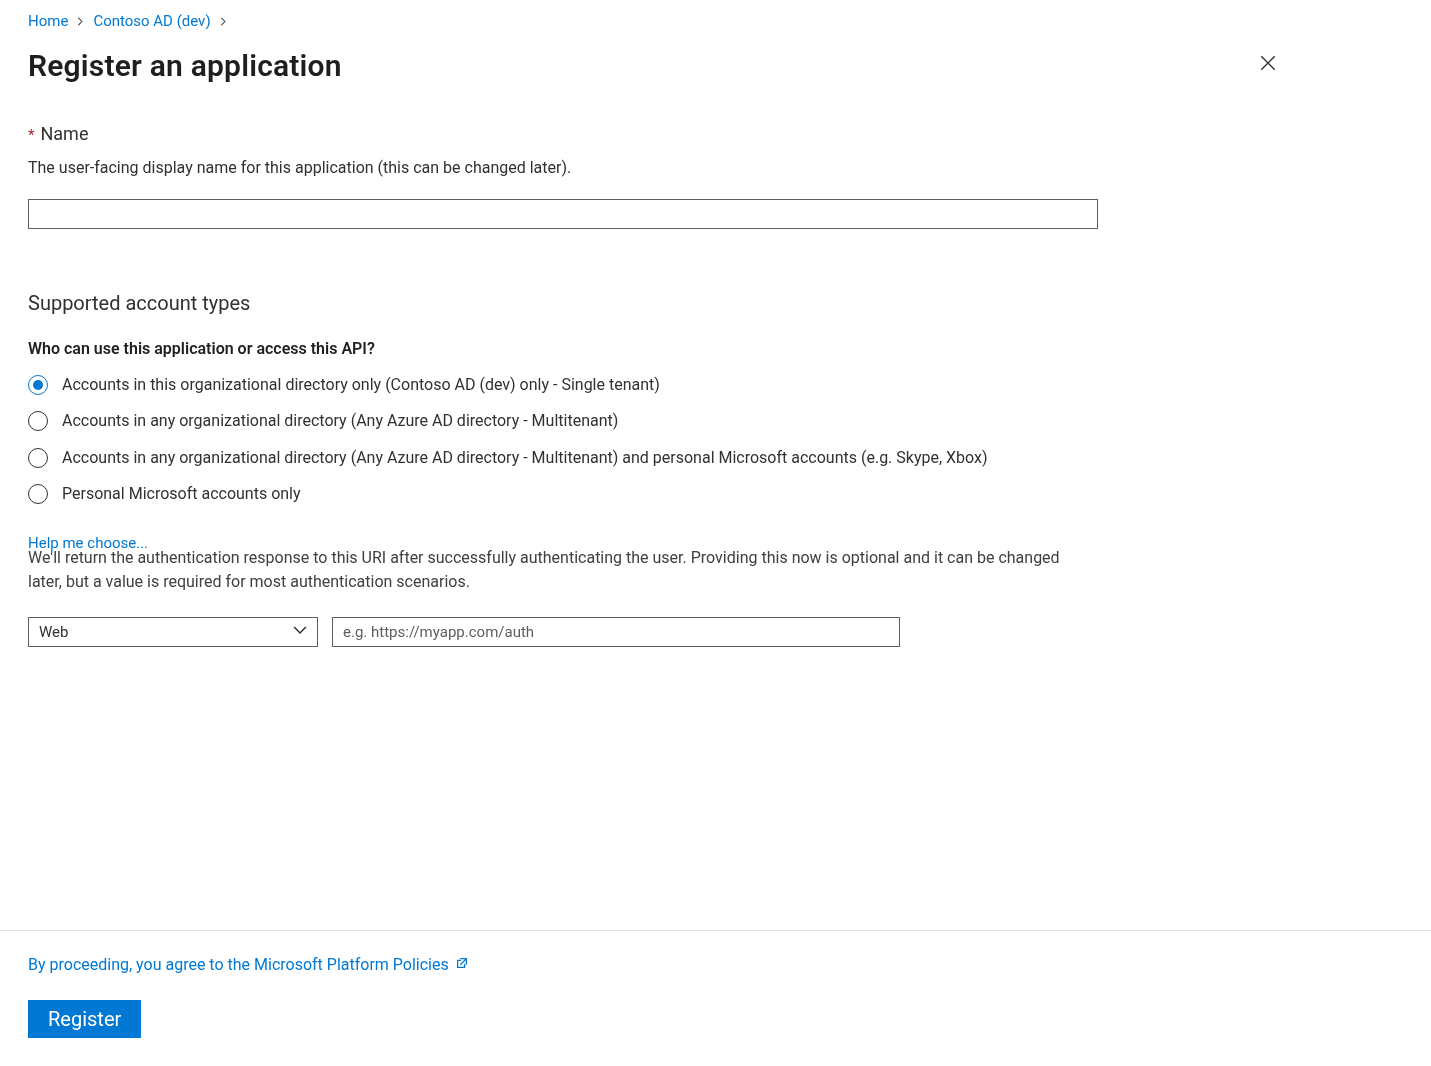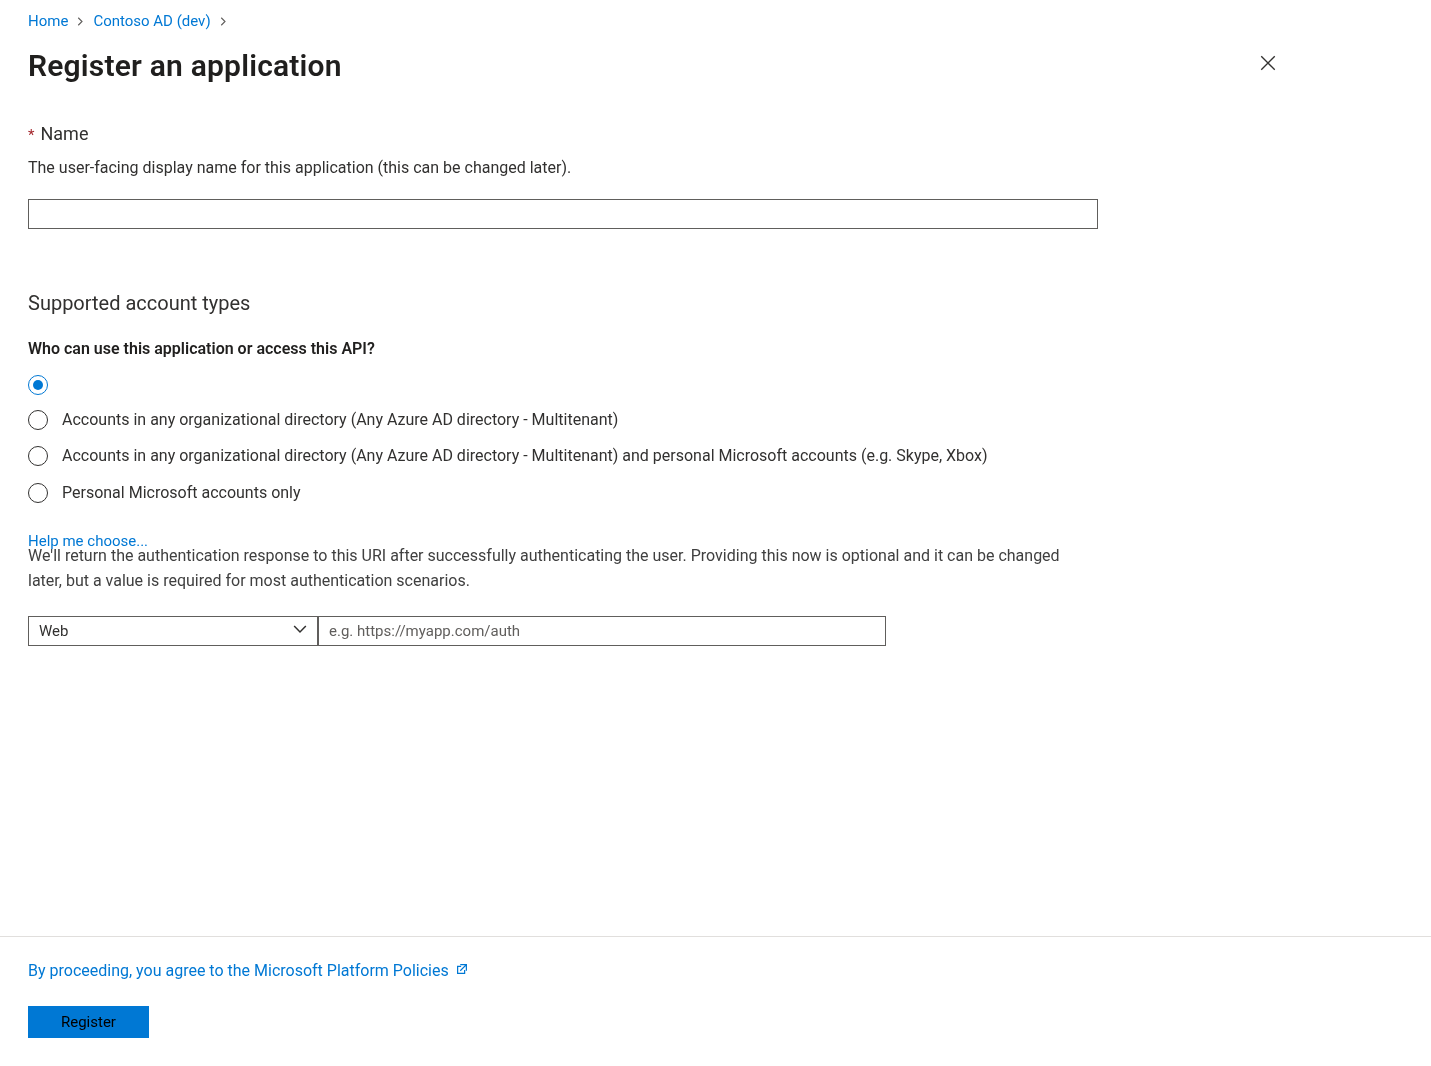--- a/index.html
+++ b/index.html
@@ -154,21 +154,21 @@
 
   .redirect-desc {
     font-size:16px;
     color:#404040;
     line-height:1.55;
     margin-top:-6px;
     margin-bottom:22px;
     max-width:1060px;
   }
 
-  .redirect-row { display:flex; align-items:center; }
+  .redirect-row { display:flex; gap:14px; align-items:center; }
   .select-wrap {
     position:relative;
     width:290px;
   }
   .select-box {
     width:100%;
     height:30px;
     border:1px solid #605e5c;
     background:#fff;
     display:flex;
@@ -203,24 +203,24 @@
     text-decoration:none;
     font-size:16px;
     display:inline-flex;
     align-items:center;
     gap:6px;
   }
   .register-btn {
     display:block;
     margin-top:26px;
     background:#0078d4;
-    color:#000000;
+    color:#ffffff;
     border:none;
-    font-size:15px;
-    padding:7px 33px;
+    font-size:20px;
+    padding:7px 20px;
     cursor:pointer;
     font-family:inherit;
   }
 </style>
 </head>
 <body>
 
 <div class="page">
 
   <nav class="breadcrumb">
@@ -262,20 +262,21 @@
 
       
       <h2 class="section-title">Supported account types</h2>
       <p class="question">Who can use this application or access this API?</p>
 
       <div class="radio-group">
         <label class="radio-row selected">
           <span class="radio-ring">
               <span class="radio-dot"></span>
             </span>
+          <span>Accounts in this organizational directory only (Contoso AD (dev) only - Single tenant)</span>
         </label>
         <label class="radio-row">
           <span class="radio-ring"></span>
           <span>Accounts in any organizational directory (Any Azure AD directory - Multitenant)</span>
         </label>
         <label class="radio-row">
           <span class="radio-ring"></span>
           <span>Accounts in any organizational directory (Any Azure AD directory - Multitenant) and personal Microsoft accounts (e.g. Skype, Xbox)</span>
         </label>
         <label class="radio-row">

